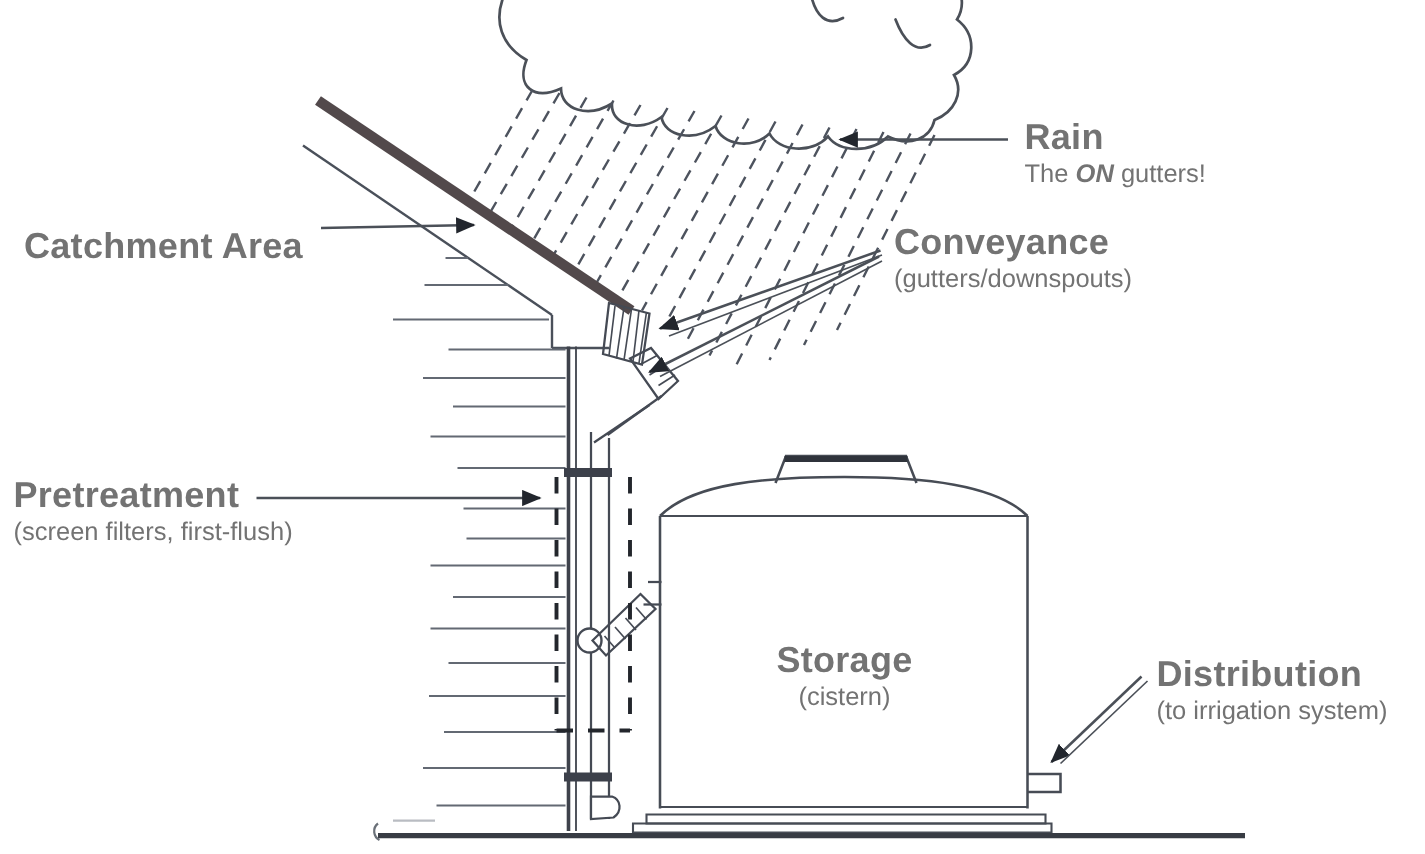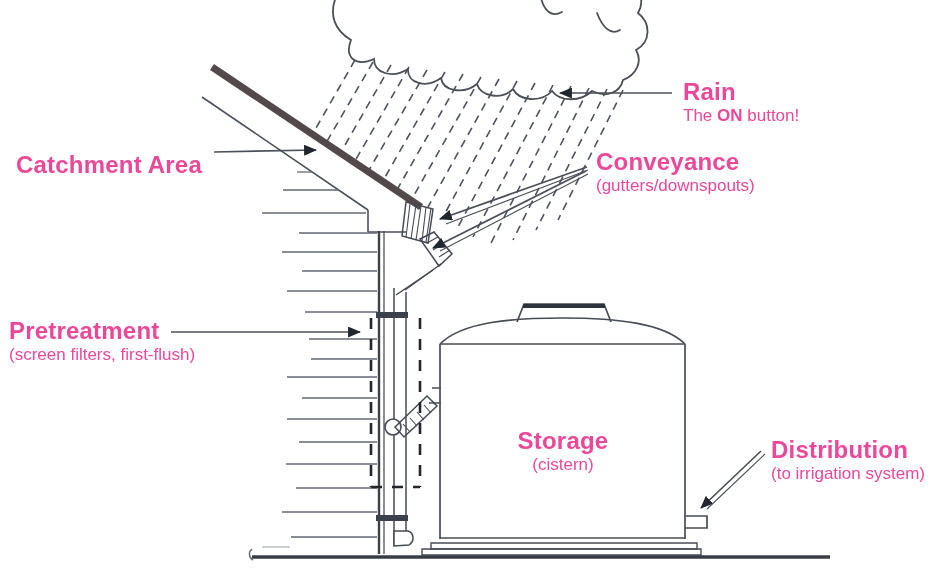--- a/index.html
+++ b/index.html
@@ -1,25 +1,25 @@
 <!DOCTYPE html>
 <html><head>
 <meta charset="utf-8">
 <style>
   html,body{margin:0;padding:0;background:#ffffff;}
   .stage{
     position:relative;width:950px;height:569px;background:#ffffff;
     overflow:hidden;font-family:"Liberation Sans",sans-serif;
   }
   svg.art{position:absolute;left:0;top:0;}
-  .lbl{position:absolute;color:#ec4899;line-height:1.05;}
+  .lbl{position:absolute;color:#737373;line-height:1.05;}
   .lbl .t{font-weight:bold;font-size:24px;letter-spacing:.2px;white-space:nowrap;}
   .lbl .s{font-size:17px;margin-top:3px;white-space:nowrap;}
   .lbl.center{text-align:center;}
-  .emph{font-weight:bold;}
+  .emph{font-weight:bold;font-style:italic;}
 </style>
 </head>
 <body>
 
 <div class="stage">
 
   <svg class="art" width="950" height="569" viewBox="0 0 950 569">
     <defs>
       <marker id="ah" viewBox="0 0 12 10" refX="11" refY="5" markerUnits="userSpaceOnUse" markerWidth="13" markerHeight="11" orient="auto">
         <path d="M0,0 L12,5 L0,10 Z" fill="#22262d"></path>
@@ -169,21 +169,21 @@
       <line x1="765" y1="454" x2="707" y2="509" stroke-width="1.1"></line>
     </g>
   </svg>
 
   <div class="lbl" style="left:16px;top:152px;">
     <div class="t">Catchment Area</div>
   </div>
 
   <div class="lbl" style="left:683px;top:79px;">
     <div class="t">Rain</div>
-    <div class="s"><span>The </span><span class="emph">ON</span><span> button!</span></div>
+    <div class="s"><span>The </span><span class="emph">ON</span><span> gutters!</span></div>
   </div>
 
   <div class="lbl" style="left:9px;top:318px;">
     <div class="t">Pretreatment</div>
     <div class="s">(screen filters, first-flush)</div>
   </div>
 
   <div class="lbl" style="left:596px;top:149px;">
     <div class="t">Conveyance</div>
     <div class="s">(gutters/downspouts)</div>

